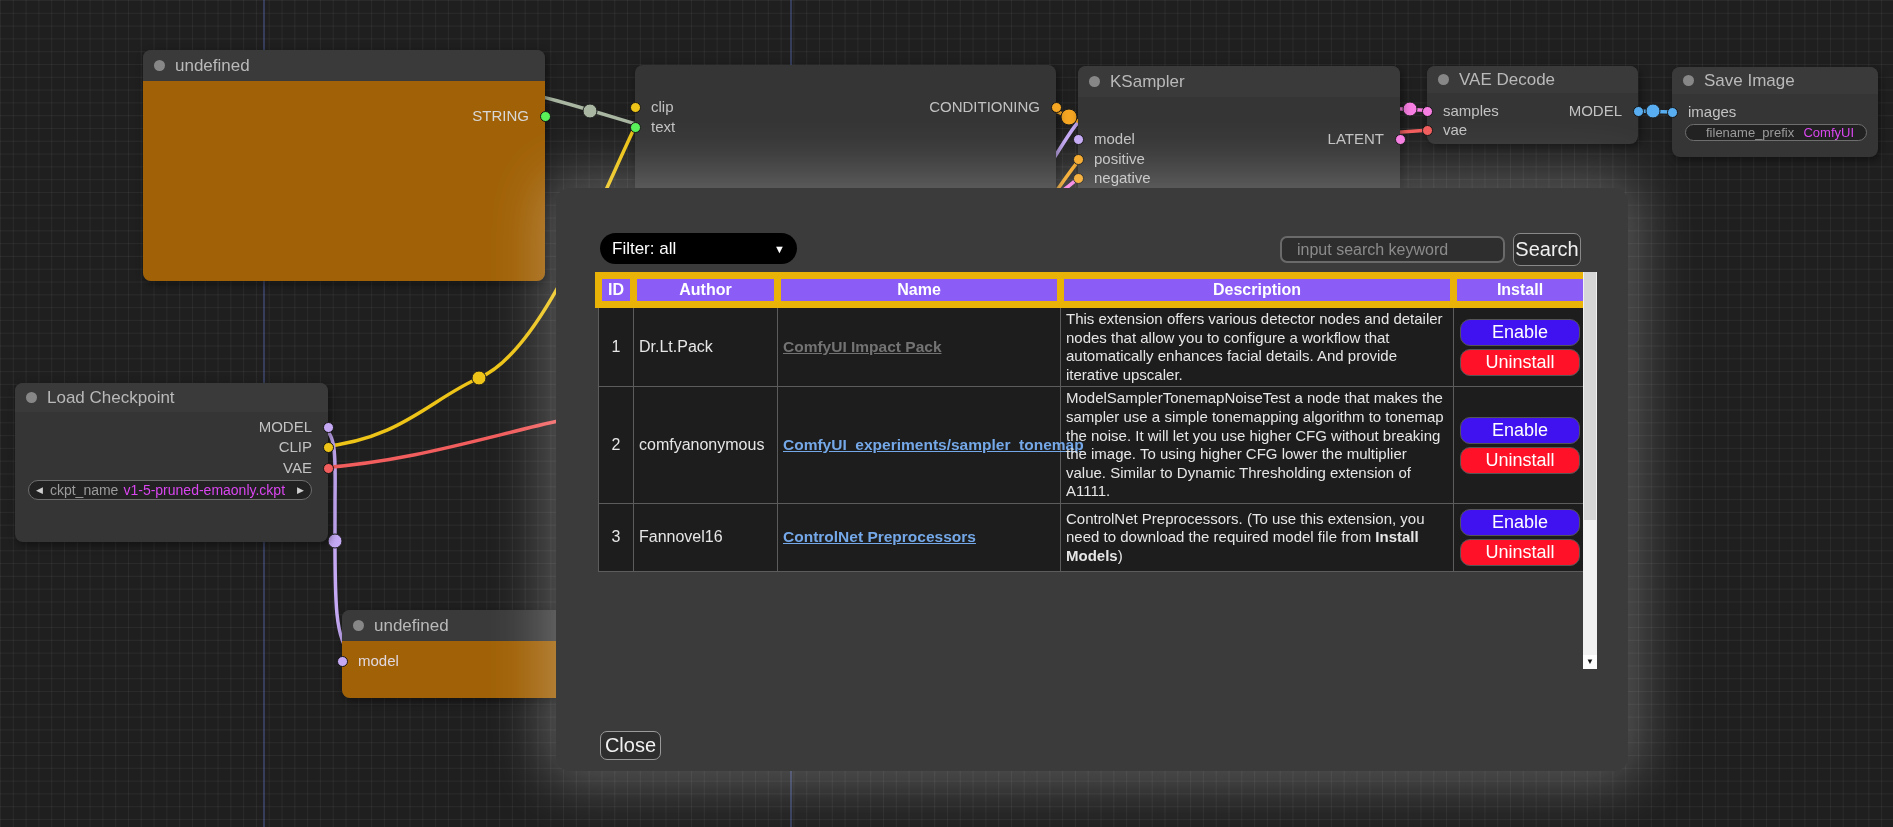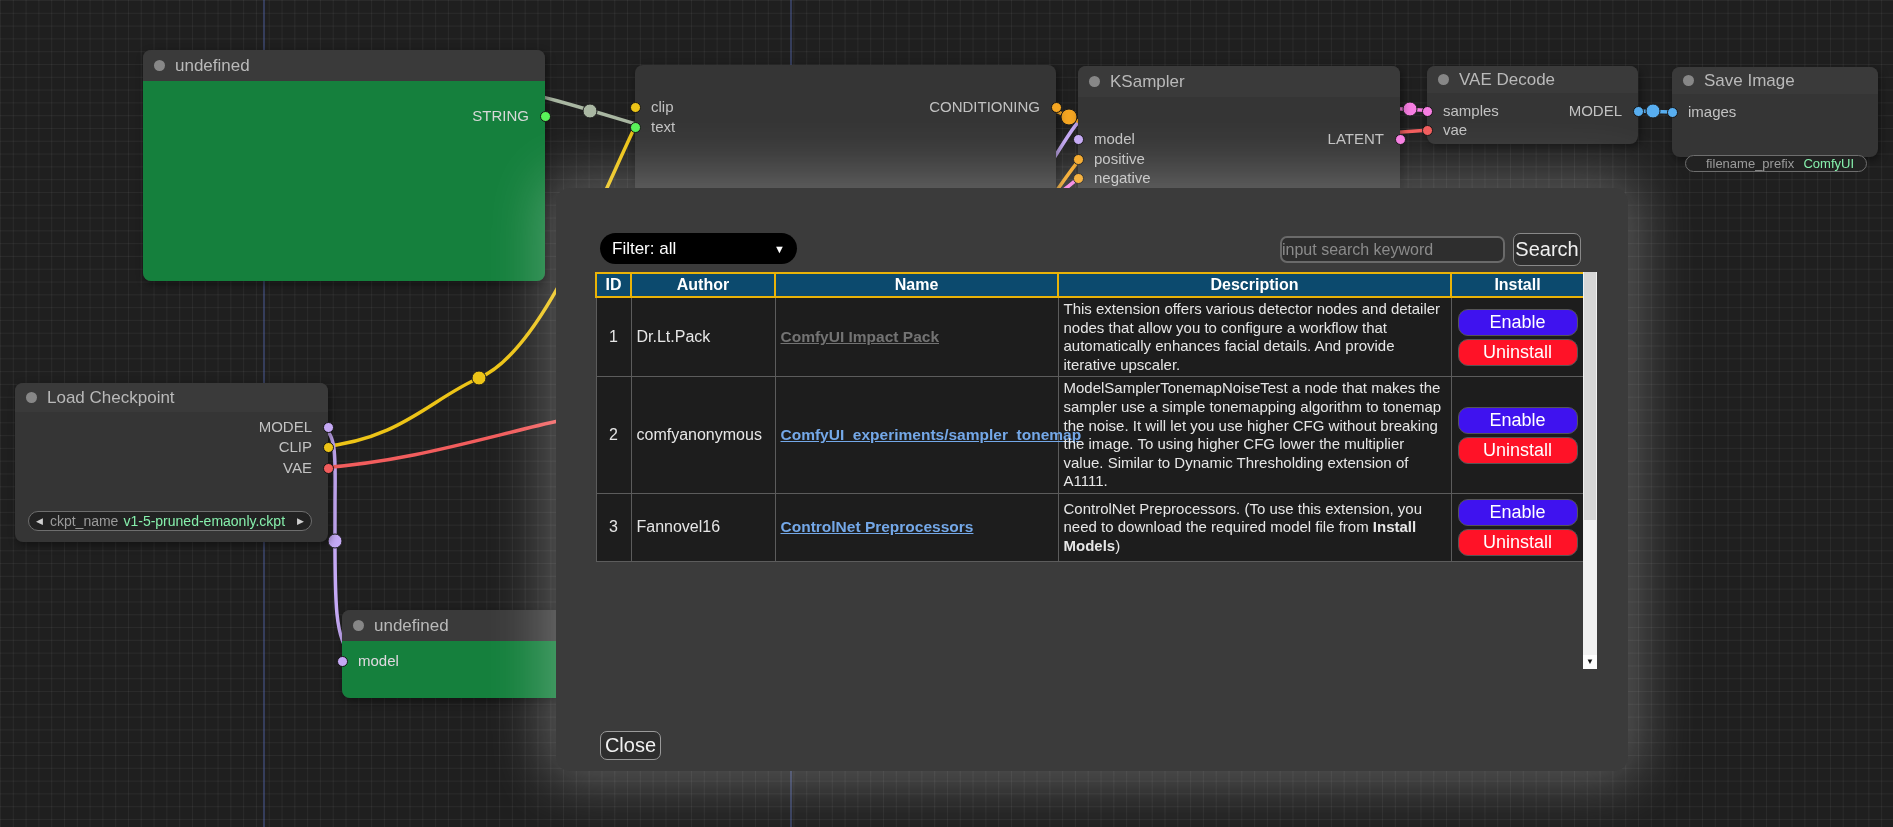--- a/index.html
+++ b/index.html
@@ -17,54 +17,54 @@
   #wires { position:absolute; left:0; top:0; z-index:1; }
   
   .node { position:absolute; z-index:2; background:#353535; border-radius:8px;
           box-shadow:2px 3px 8px rgba(0,0,0,0.45); color:#aaa; }
   .node-title { height:31px; line-height:31px; background:#3a3a3a; border-radius:8px 8px 0 0;
                 color:#b9b9b9; font-size:17px; padding-left:32px; position:relative;
                 white-space:nowrap; overflow:hidden; }
   .node-dot { position:absolute; left:11px; top:10px; width:11px; height:11px;
               border-radius:50%; background:#878787; }
   .node-body { position:relative; border-radius:0 0 8px 8px; }
-  .node.red .node-body { background:#15803d; }
+  .node.red .node-body { background:#a16207; }
   .port { position:absolute; height:20px; line-height:20px; font-size:15px; color:#c2c2c2;
           white-space:nowrap; }
   .port .pdot { position:absolute; top:5px; width:11px; height:11px; border-radius:50%;
                 border:1px solid #161616; }
   .port.in  { left:0;  padding-left:16px; }
   .port.in .pdot  { left:-5px; }
   .port.out { right:0; padding-right:16px; text-align:right; }
   .port.out .pdot { right:-6px; }
   .widget { position:absolute; height:20px; background:#222; border:1px solid #6e6e6e;
             border-radius:11px; font-size:14px; color:#b5b5b5; display:flex; align-items:center;
-            overflow:hidden; white-space:nowrap;margin-top:31px; }
+            overflow:hidden; white-space:nowrap; }
   .widget .arrow { color:#cfcfcf; font-size:9px; padding:0 7px; }
   .widget .wlabel { color:#9b9b9b; }
-  .widget .wvalue { color:#86efac; }
+  .widget .wvalue { color:#d946ef; }
   
   #modal { position:absolute; left:556px; top:188px; width:1072px; height:583px; z-index:10;
            background:#3b3b3b; border-radius:14px;
            box-shadow:0 0 55px 14px rgba(255,255,255,0.26); }
   #filter-select { position:absolute; left:44px; top:45px; width:197px; height:31px;
                    background:#000; border-radius:16px; color:#fff; font-size:17px;
                    display:flex; align-items:center; padding:0 12px; cursor:pointer; }
   #filter-select .chev { margin-left:auto; font-size:11px; color:#fff; }
   #search-input { position:absolute; left:724px; top:48px; width:225px; height:27px;
                   background:#2e2e2e; border:2px solid #6a6a6a; border-radius:7px;
-                  color:#ddd; font-size:16px; padding:0 0; outline:none; }
+                  color:#ddd; font-size:16px; padding:0 15px; outline:none; }
   #search-input::placeholder { color:#8b8b8b; }
   #search-btn { position:absolute; left:957px; top:45px; width:68px; height:33px;
                 background:#2e2e2e; border:1px solid #888; border-radius:7px;
                 color:#f0f0f0; font-size:20px; cursor:pointer; padding:0; }
   #table-wrap { position:absolute; left:39px; top:84px; width:1002px; height:397px; }
   table.ext { border-collapse:collapse; table-layout:fixed; width:988px; font-size:16px; }
-  table.ext th { background:#0c4a6e; color:#fff; font-weight:bold; font-size:16px;
-                 border:2px solid #eab308; padding:2px; }
+  table.ext th { background:#8b5cf6; color:#fff; font-weight:bold; font-size:16px;
+                 border:7px solid #eab308; padding:2px; }
   table.ext td { background:#1d1d1d; border:1px solid #5c5c5c; color:#e6e6e6;
                  padding:2px 5px; vertical-align:middle; }
   td.c-id { text-align:center; }
   td.c-name a { font-weight:bold; text-decoration:underline; font-size:15.5px; }
   td.c-desc { font-size:15px; line-height:1.24; color:#f0f0f0; padding:2px 4px; }
   td.c-install { text-align:center; }
   .inst-btn { display:block; width:120px; height:27px; margin:3px auto; border-radius:10px;
               border:1px solid #555; color:#fff; font-size:18px; cursor:pointer;
               font-family:"Liberation Sans", sans-serif; padding:0; }
   #scrollbar { position:absolute; right:0; top:0; width:14px; height:397px; background:#f1f1f1; }

